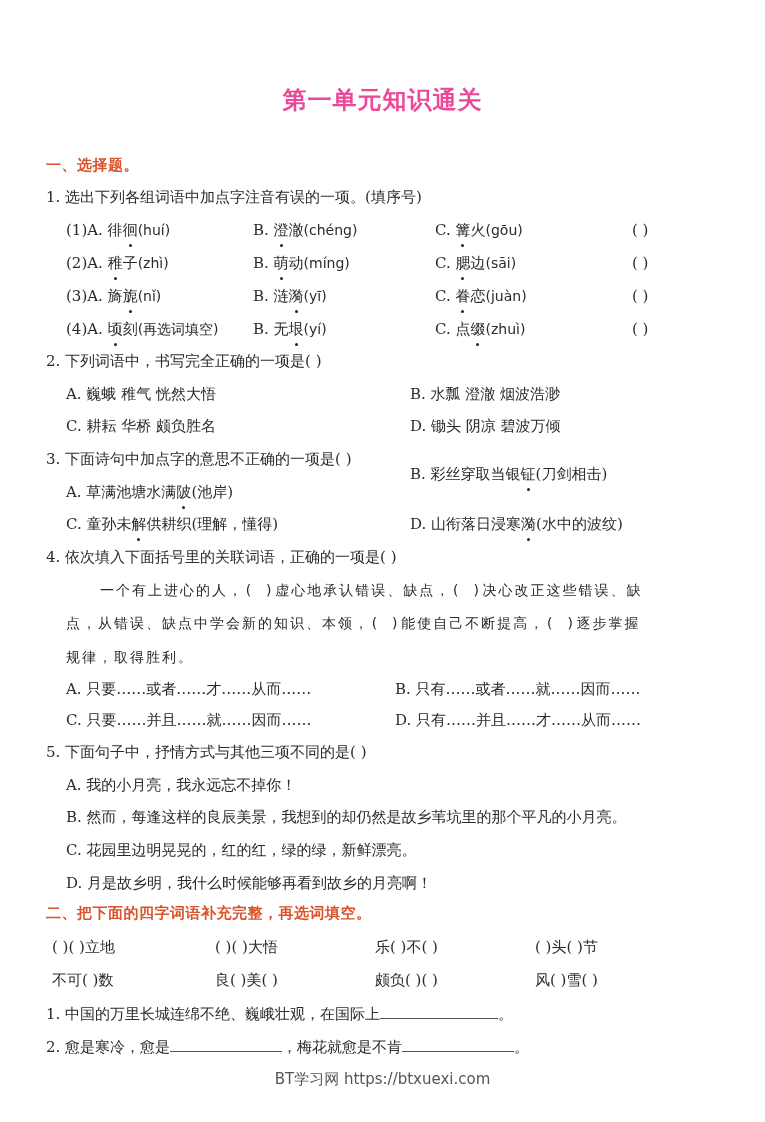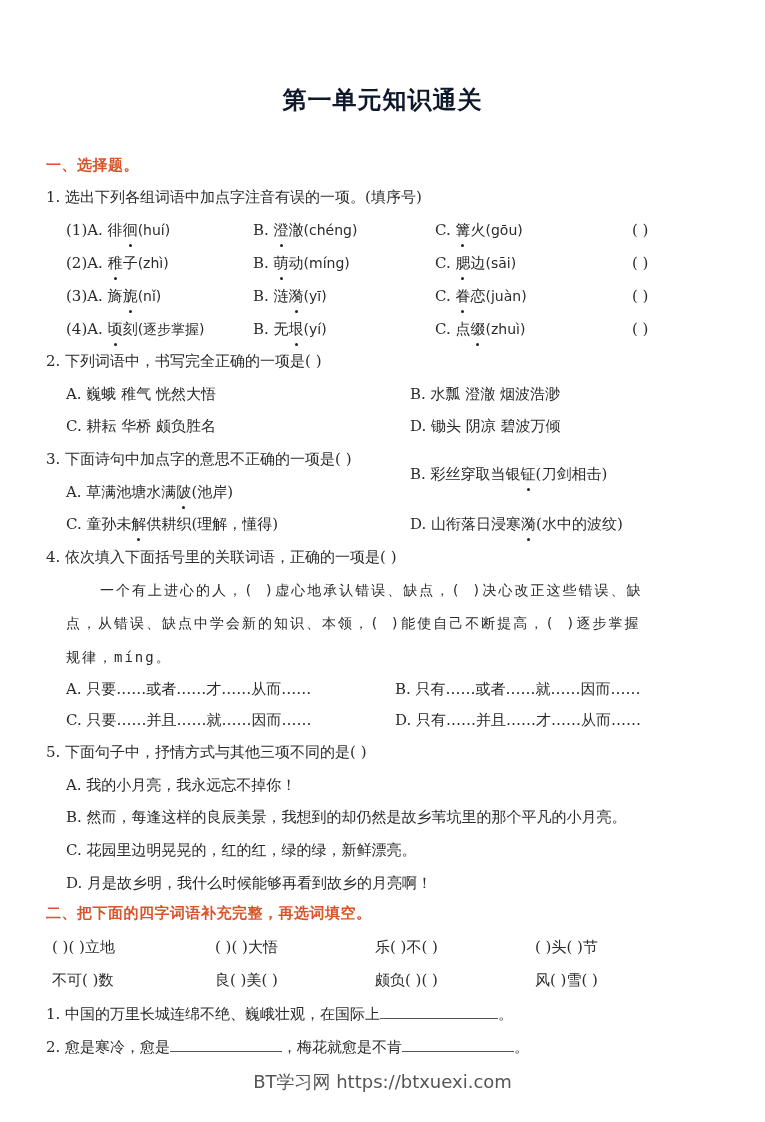--- a/index.html
+++ b/index.html
@@ -4,41 +4,41 @@
 <style>
   html, body { margin: 0; padding: 0; background: #ffffff; }
   body {
     width: 765px; height: 1122px; position: relative; overflow: hidden;
     font-family: "DejaVu Serif", "Liberation Serif", serif;
     color: #2a2a2a;
   }
   .page { position: absolute; left: 0; top: 0; width: 765px; height: 1122px; }
   .title {
     position: absolute; left: 0; width: 765px; top: 84px; text-align: center;
-    font-size: 24px; font-weight: bold; letter-spacing: 1px; color: #0f172a;
+    font-size: 24px; font-weight: bold; letter-spacing: 1px; color: #ec4899;
     font-family: "DejaVu Serif", serif;
   }
   .section-head {
     position: absolute; left: 46px; font-size: 15px; font-weight: bold;
     color: #d9542b; font-family: "DejaVu Sans", sans-serif; letter-spacing: 0.5px;
   }
   .line { position: absolute; font-size: 15px; white-space: nowrap; line-height: 22px; }
   .q { left: 46px; text-align: center; }
   .opt { left: 66px; }
   .dot { position: relative; display: inline-block; }
   .dot::after {
     content: ""; position: absolute; left: 50%; bottom: -6px; width: 3px; height: 3px;
     margin-left: -1.5px; background: #222; border-radius: 50%;
   }
   .py { font-family: "DejaVu Sans", sans-serif; font-size: 14px; }
   .para { font-family: "DejaVu Sans Mono", monospace; font-size: 14px; letter-spacing: 2px; }
   .blank { display: inline-block; border-bottom: 1px solid #555; height: 16px; vertical-align: baseline; }
   .footer {
     position: absolute; left: 0; width: 765px; top: 1070px; text-align: center;
-    font-family: "DejaVu Sans", sans-serif; font-size: 18px; color: #555;
+    font-family: "DejaVu Sans", sans-serif; font-size: 15px; color: #555;
   }
 </style>
 </head>
 <body>
 
 <div class="page">
 
   <div class="title">第一单元知识通关</div>
 
   <div class="section-head" style="top:156px">一、选择题。</div>
@@ -60,42 +60,42 @@
   </div>
 
   <div>
     <div class="line opt" style="top:285px"><span>(3)</span><span>A. 旖</span><span class="dot">旎</span><span></span><span class="py">(nǐ)</span></div>
     <div class="line" style="top:285px;left:253px"><span>B. 涟</span><span class="dot">漪</span><span></span><span class="py">(yī)</span></div>
     <div class="line" style="top:285px;left:435px"><span>C. </span><span class="dot">眷</span><span>恋</span><span class="py">(juàn)</span></div>
     <div class="line" style="top:285px;left:632px">(      )</div>
   </div>
 
   <div>
-    <div class="line opt" style="top:318px"><span>(4)</span><span>A. </span><span class="dot">顷</span><span>刻</span><span class="py">(逐步掌握)</span></div>
+    <div class="line opt" style="top:318px"><span>(4)</span><span>A. </span><span class="dot">顷</span><span>刻</span><span class="py">(再选词填空)</span></div>
     <div class="line" style="top:318px;left:253px"><span>B. 无</span><span class="dot">垠</span><span></span><span class="py">(yí)</span></div>
     <div class="line" style="top:318px;left:435px"><span>C. 点</span><span class="dot">缀</span><span></span><span class="py">(zhuì)</span></div>
     <div class="line" style="top:318px;left:632px">(      )</div>
   </div>
 
   <div class="line q" style="top:350px">2. 下列词语中，书写完全正确的一项是(      )</div>
   <div class="line opt" style="top:383px">A. 巍蛾   稚气   恍然大悟</div>
   <div class="line" style="top:383px;left:410px">B. 水瓢   澄澈   烟波浩渺</div>
   <div class="line opt" style="top:415px">C. 耕耘   华桥   颇负胜名</div>
   <div class="line" style="top:415px;left:410px">D. 锄头   阴凉   碧波万倾</div>
 
   <div class="line q" style="top:448px">3. 下面诗句中加点字的意思不正确的一项是(      )</div>
   <div class="line opt" style="top:481px"><span>A. 草满池塘水满</span><span class="dot">陂</span><span>(池岸)</span></div>
   <div class="line" style="top:463px;left:410px"><span>B. 彩丝穿取当银</span><span class="dot">钲</span><span>(刀剑相击)</span></div>
   <div class="line opt" style="top:513px"><span>C. 童孙未</span><span class="dot">解</span><span>供耕织(理解，懂得)</span></div>
   <div class="line" style="top:513px;left:410px"><span>D. 山衔落日浸寒</span><span class="dot">漪</span><span>(水中的波纹)</span></div>
 
   <div class="line q" style="top:546px">4. 依次填入下面括号里的关联词语，正确的一项是(      )</div>
   <div class="line para" style="top:579px;left:100px">一个有上进心的人，(      )虚心地承认错误、缺点，(      )决心改正这些错误、缺</div>
   <div class="line para" style="top:612px;left:66px">点，从错误、缺点中学会新的知识、本领，(      )能使自己不断提高，(      )逐步掌握</div>
-  <div class="line para" style="top:646px;left:66px">规律，míng。</div>
+  <div class="line para" style="top:646px;left:66px">规律，取得胜利。</div>
   <div class="line opt" style="top:678px">A. 只要……或者……才……从而……</div>
   <div class="line" style="top:678px;left:395px">B. 只有……或者……就……因而……</div>
   <div class="line opt" style="top:709px">C. 只要……并且……就……因而……</div>
   <div class="line" style="top:709px;left:395px">D. 只有……并且……才……从而……</div>
 
   <div class="line q" style="top:741px">5. 下面句子中，抒情方式与其他三项不同的是(      )</div>
   <div class="line opt" style="top:774px">A. 我的小月亮，我永远忘不掉你！</div>
   <div class="line opt" style="top:806px">B. 然而，每逢这样的良辰美景，我想到的却仍然是故乡苇坑里的那个平凡的小月亮。</div>
   <div class="line opt" style="top:839px">C. 花园里边明晃晃的，红的红，绿的绿，新鲜漂亮。</div>
   <div class="line opt" style="top:872px">D. 月是故乡明，我什么时候能够再看到故乡的月亮啊！</div>

